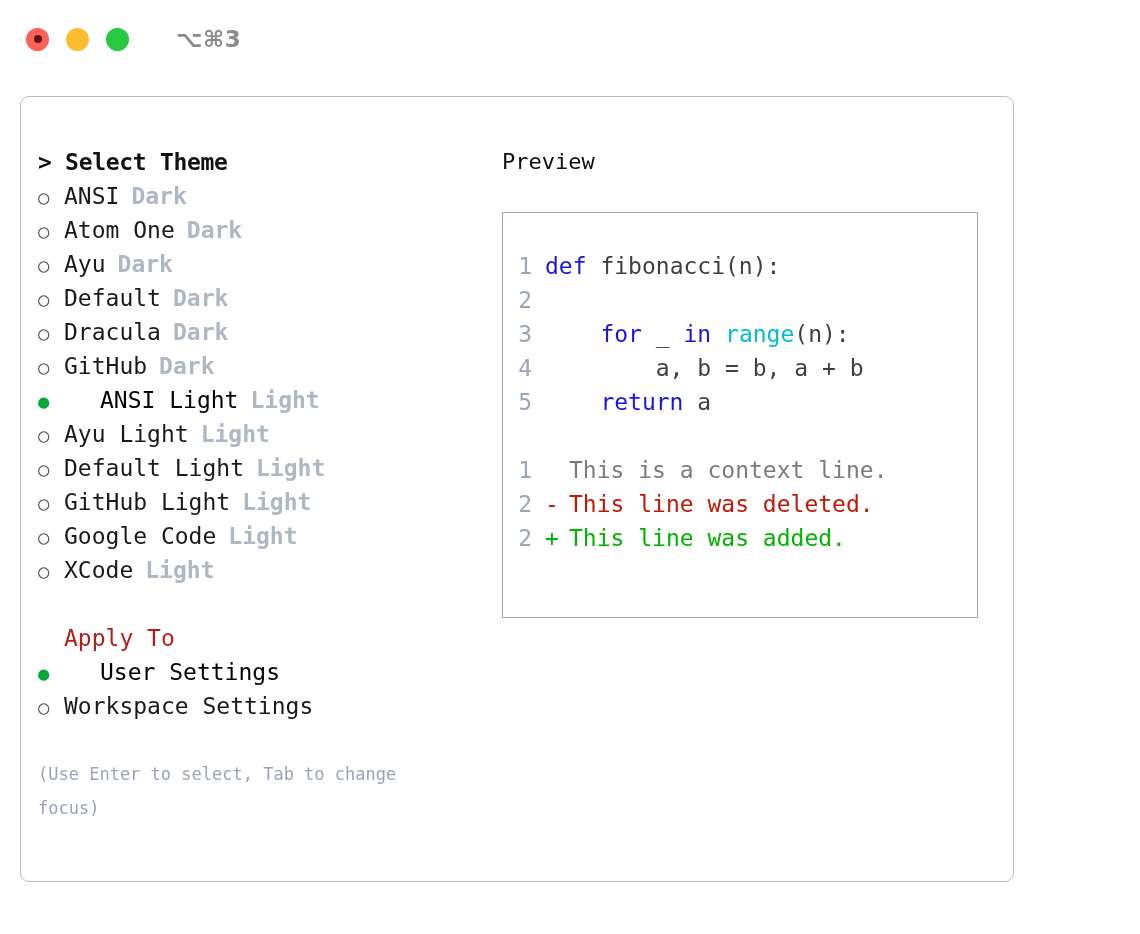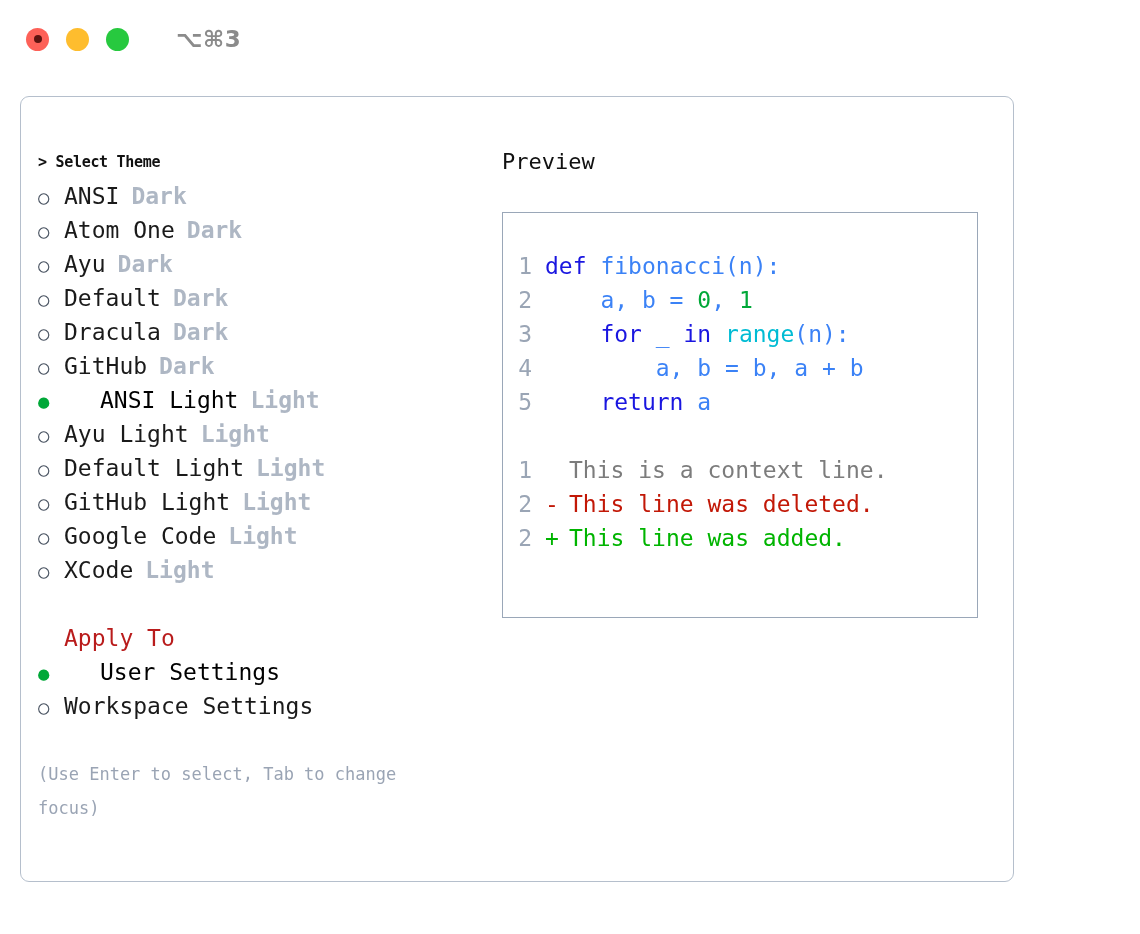--- a/index.html
+++ b/index.html
@@ -76,21 +76,21 @@
   }
 
   
   #left-column {
     position: absolute;
     left: 17px;
     top: 48px;
     width: 440px;
   }
   .heading {
-    font-size: 15px;
+    font-size: 23px;
     font-weight: bold;
     color: #111111;
     letter-spacing: -0.3px;
     white-space: pre;
     line-height: 34px;
     height: 34px;
   }
   .theme-row {
     display: flex;
     align-items: baseline;
@@ -169,21 +169,21 @@
     text-align: right;
     color: #9aa5b5;
     padding-right: 13px;
     box-sizing: border-box;
   }
   .code-text { color: #1a1a1a; }
 
   .tok-kw   { color: #1a16e0; }
   .tok-fn   { color: #00bcd4; }
   .tok-num  { color: #00a838; }
-  .tok-plain{ color: #3b82f6; text-align: center; }
+  .tok-plain{ color: #404040; text-align: center; }
 
   .diff-gap { height: 34px; }
   .diff-mark { width: 24px; flex: none; display: inline-block; }
   .diff-ctx  { color: #7c7c7c; }
   .diff-del  { color: #c21807; }
   .diff-add  { color: #00b400; }
 </style>
 </head>
 <body>
 
@@ -230,21 +230,21 @@
 
       <div id="hint-text">(Use Enter to select, Tab to change focus)</div>
     </div>
 
     <div id="right-column">
       <div id="preview-heading">Preview</div>
 
       <div id="preview-box">
         <div id="code-block">
             <div class="code-line"><span class="lineno">1</span><span class="code-text"><span class="tok-kw">def </span><span class="tok-plain">fibonacci(n):</span></span></div>
-            <div class="code-line"><span class="lineno">2</span><span class="code-text"><span class="tok-plain">    a, b = </span><span class="tok-num">0</span><span class="tok-plain">, </span><span class="tok-num">1</span></span></div>
+            <div class="code-line"><span class="lineno">2</span></div>
             <div class="code-line"><span class="lineno">3</span><span class="code-text"><span class="tok-kw">    for</span><span class="tok-plain"> _ </span><span class="tok-kw">in</span><span class="tok-plain"> </span><span class="tok-fn">range</span><span class="tok-plain">(n):</span></span></div>
             <div class="code-line"><span class="lineno">4</span><span class="code-text"><span class="tok-plain">        a, b = b, a + b</span></span></div>
             <div class="code-line"><span class="lineno">5</span><span class="code-text"><span class="tok-kw">    return</span><span class="tok-plain"> a</span></span></div>
           </div>
         <div class="diff-gap"></div>
         <div id="diff-block">
             <div class="code-line"><span class="lineno">1</span><span class="diff-mark diff-ctx"> </span><span class="diff-ctx">This is a context line.</span></div>
             <div class="code-line"><span class="lineno">2</span><span class="diff-mark diff-del">-</span><span class="diff-del">This line was deleted.</span></div>
             <div class="code-line"><span class="lineno">2</span><span class="diff-mark diff-add">+</span><span class="diff-add">This line was added.</span></div>
           </div>

